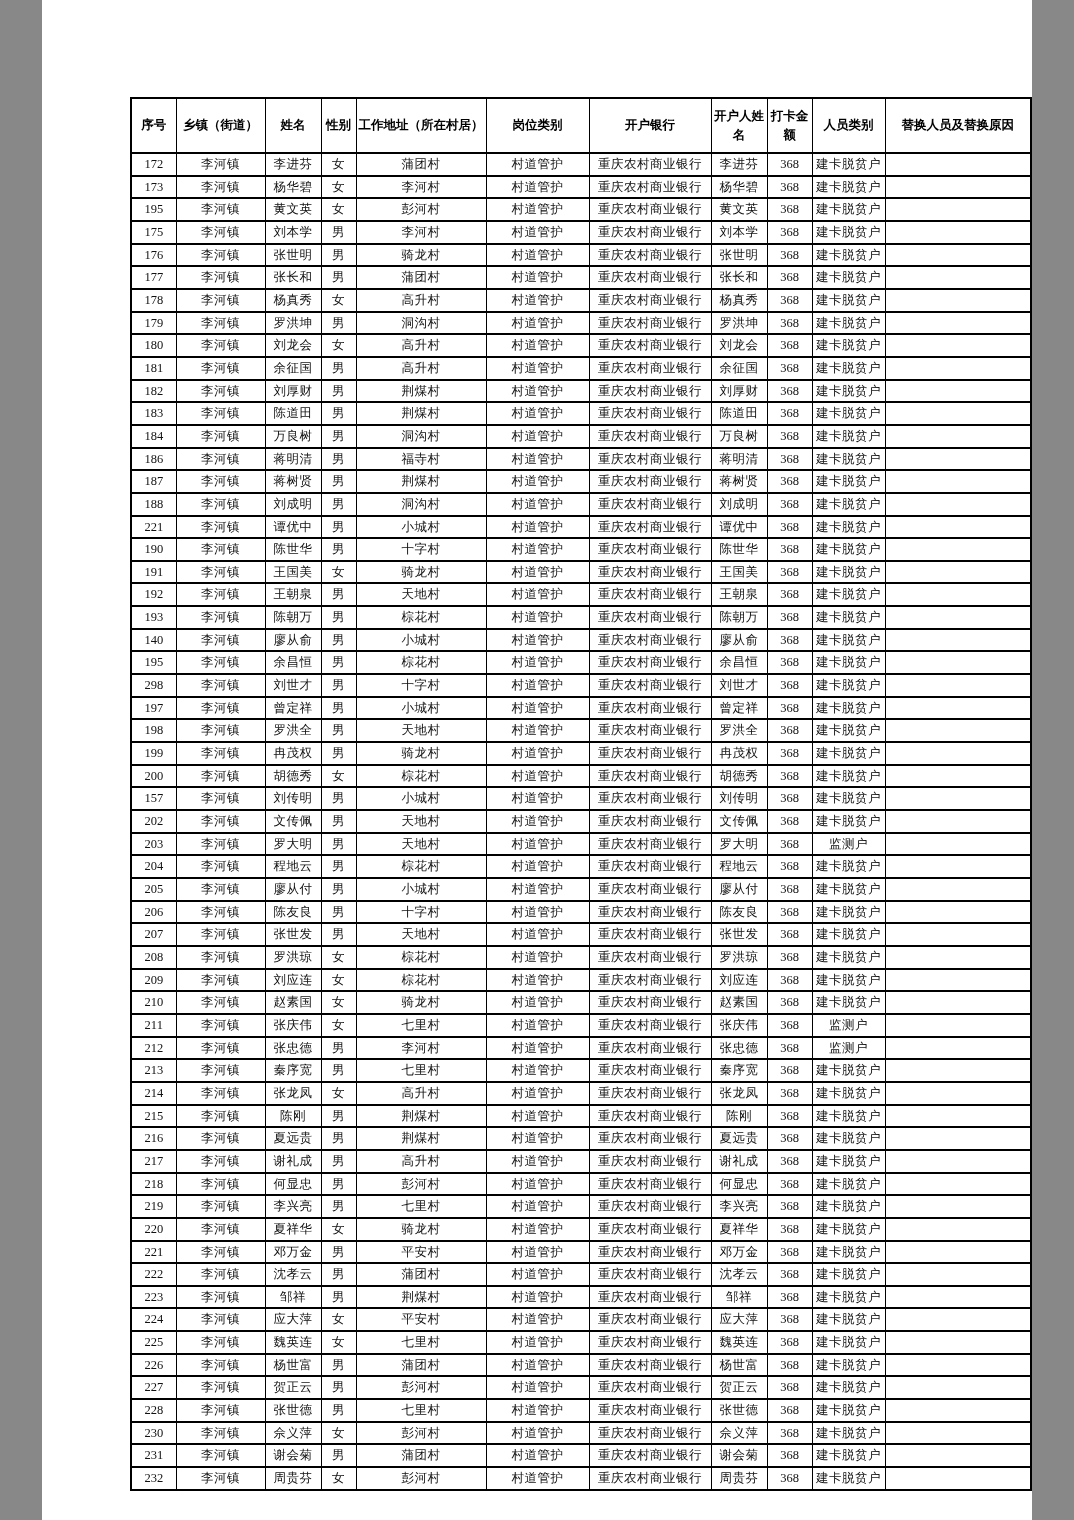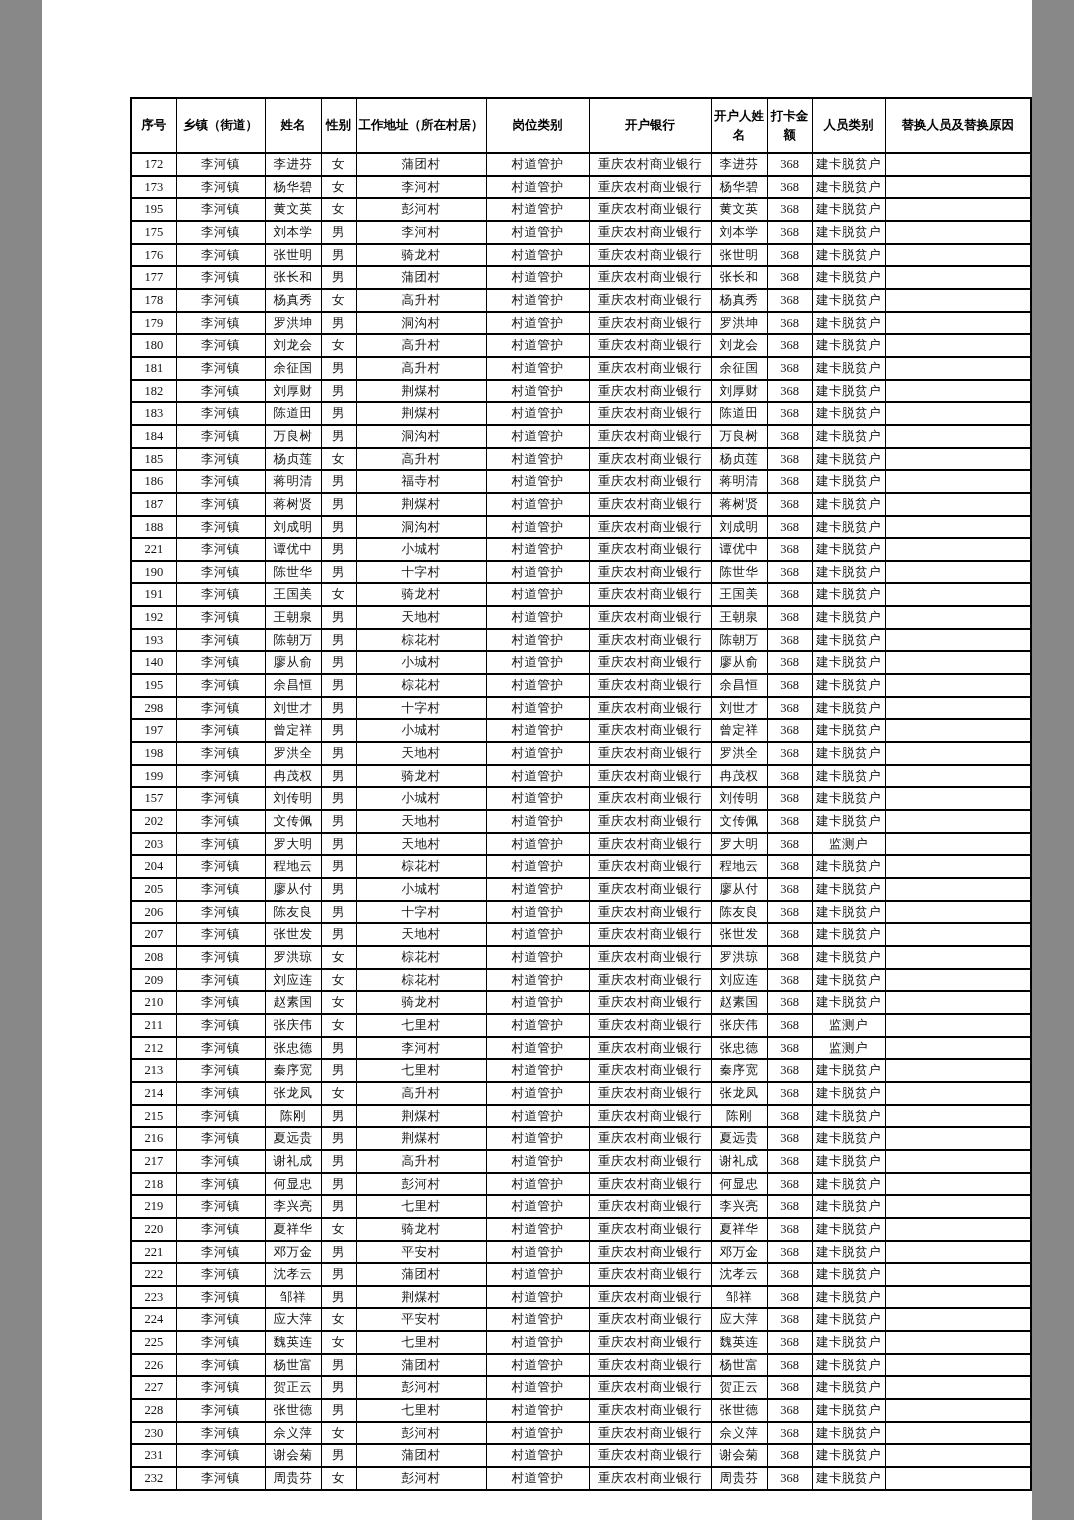--- a/index.html
+++ b/index.html
@@ -251,33 +251,20 @@
             <td>男</td>
             <td>洞沟村</td>
             <td>村道管护</td>
             <td>重庆农村商业银行</td>
             <td>万良树</td>
             <td class="num">368</td>
             <td>建卡脱贫户</td>
             <td></td>
           </tr>
           <tr>
-            <td class="num">185</td>
-            <td>李河镇</td>
-            <td>杨贞莲</td>
-            <td>女</td>
-            <td>高升村</td>
-            <td>村道管护</td>
-            <td>重庆农村商业银行</td>
-            <td>杨贞莲</td>
-            <td class="num">368</td>
-            <td>建卡脱贫户</td>
-            <td></td>
-          </tr>
-          <tr>
             <td class="num">186</td>
             <td>李河镇</td>
             <td>蒋明清</td>
             <td>男</td>
             <td>福寺村</td>
             <td>村道管护</td>
             <td>重庆农村商业银行</td>
             <td>蒋明清</td>
             <td class="num">368</td>
             <td>建卡脱贫户</td>
@@ -441,20 +428,33 @@
           </tr>
           <tr>
             <td class="num">199</td>
             <td>李河镇</td>
             <td>冉茂权</td>
             <td>男</td>
             <td>骑龙村</td>
             <td>村道管护</td>
             <td>重庆农村商业银行</td>
             <td>冉茂权</td>
+            <td class="num">368</td>
+            <td>建卡脱贫户</td>
+            <td></td>
+          </tr>
+          <tr>
+            <td class="num">200</td>
+            <td>李河镇</td>
+            <td>胡德秀</td>
+            <td>女</td>
+            <td>棕花村</td>
+            <td>村道管护</td>
+            <td>重庆农村商业银行</td>
+            <td>胡德秀</td>
             <td class="num">368</td>
             <td>建卡脱贫户</td>
             <td></td>
           </tr>
           <tr>
             <td class="num">157</td>
             <td>李河镇</td>
             <td>刘传明</td>
             <td>男</td>
             <td>小城村</td>

